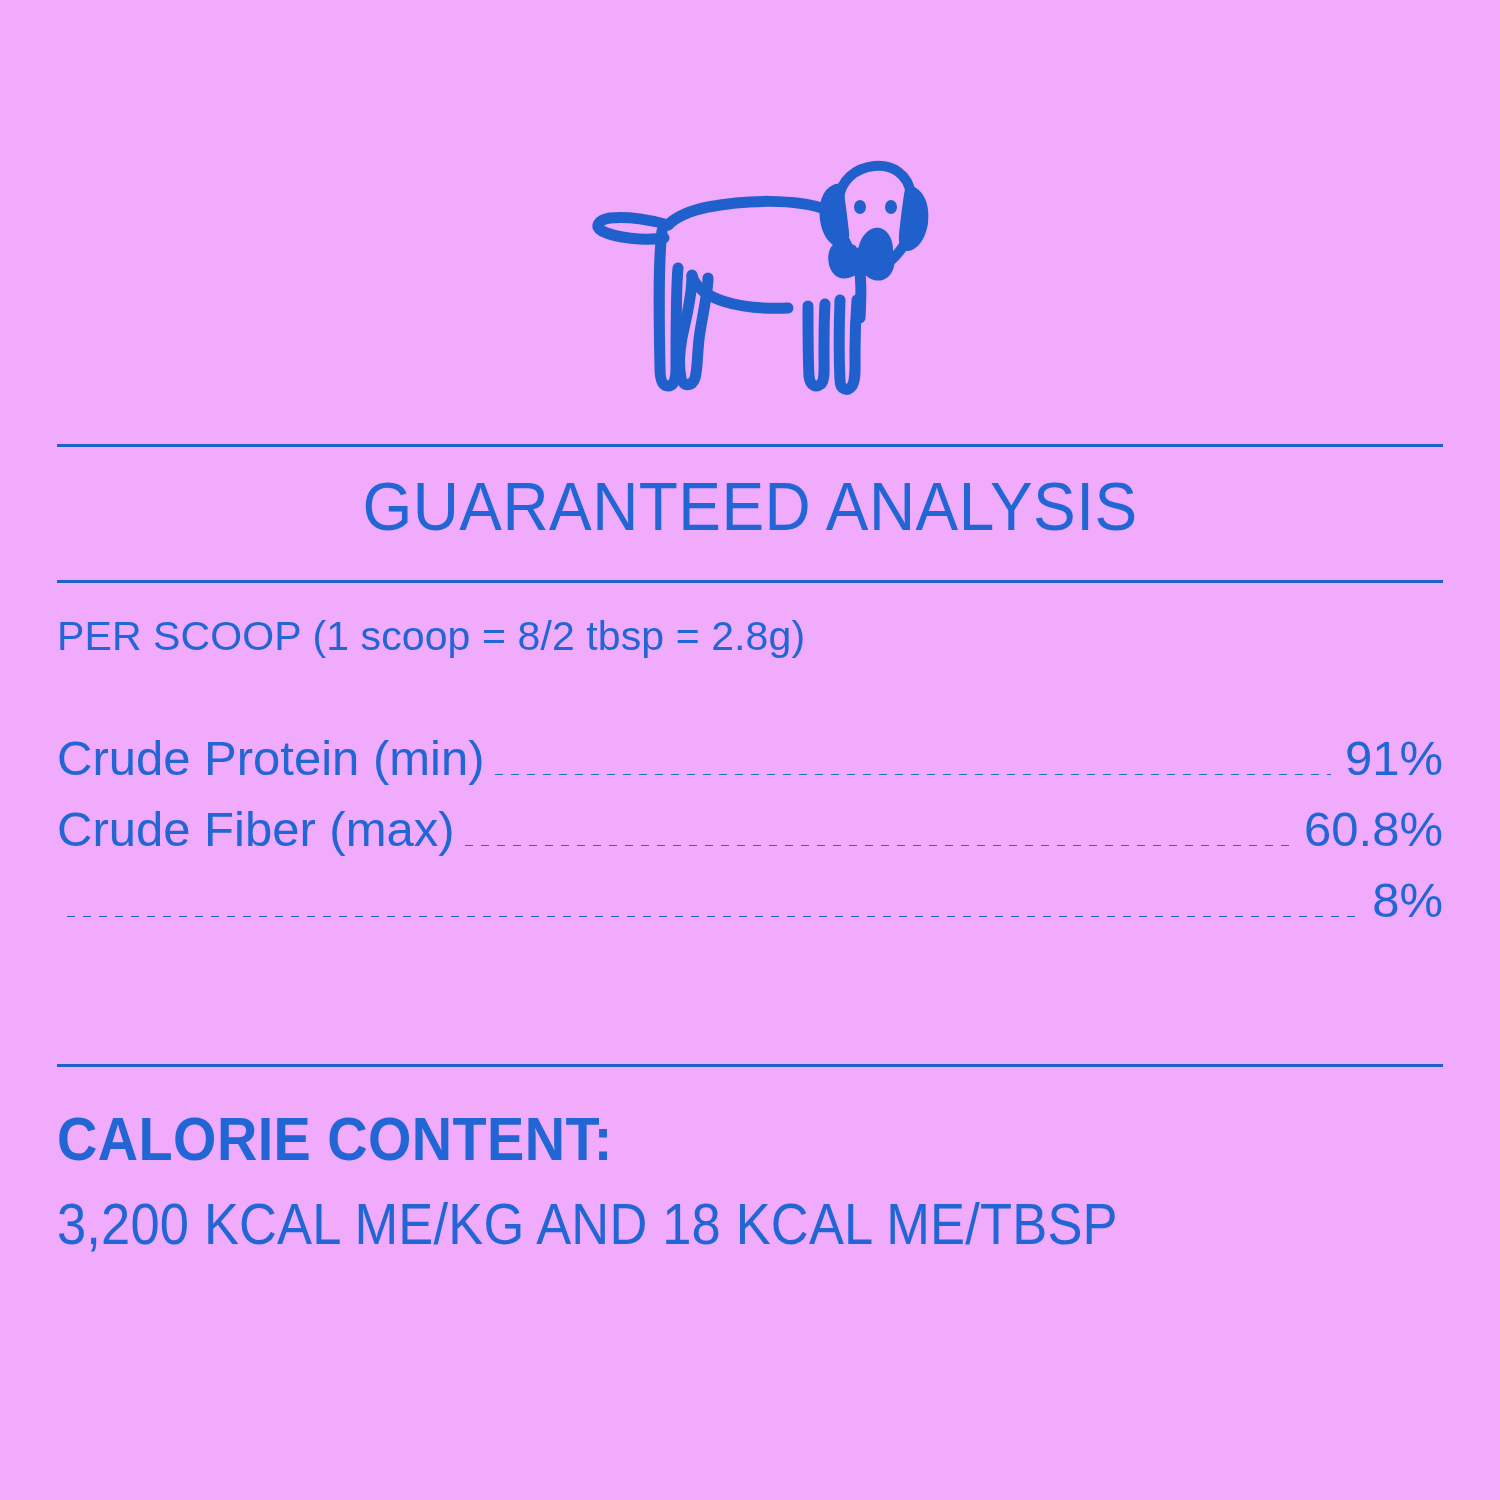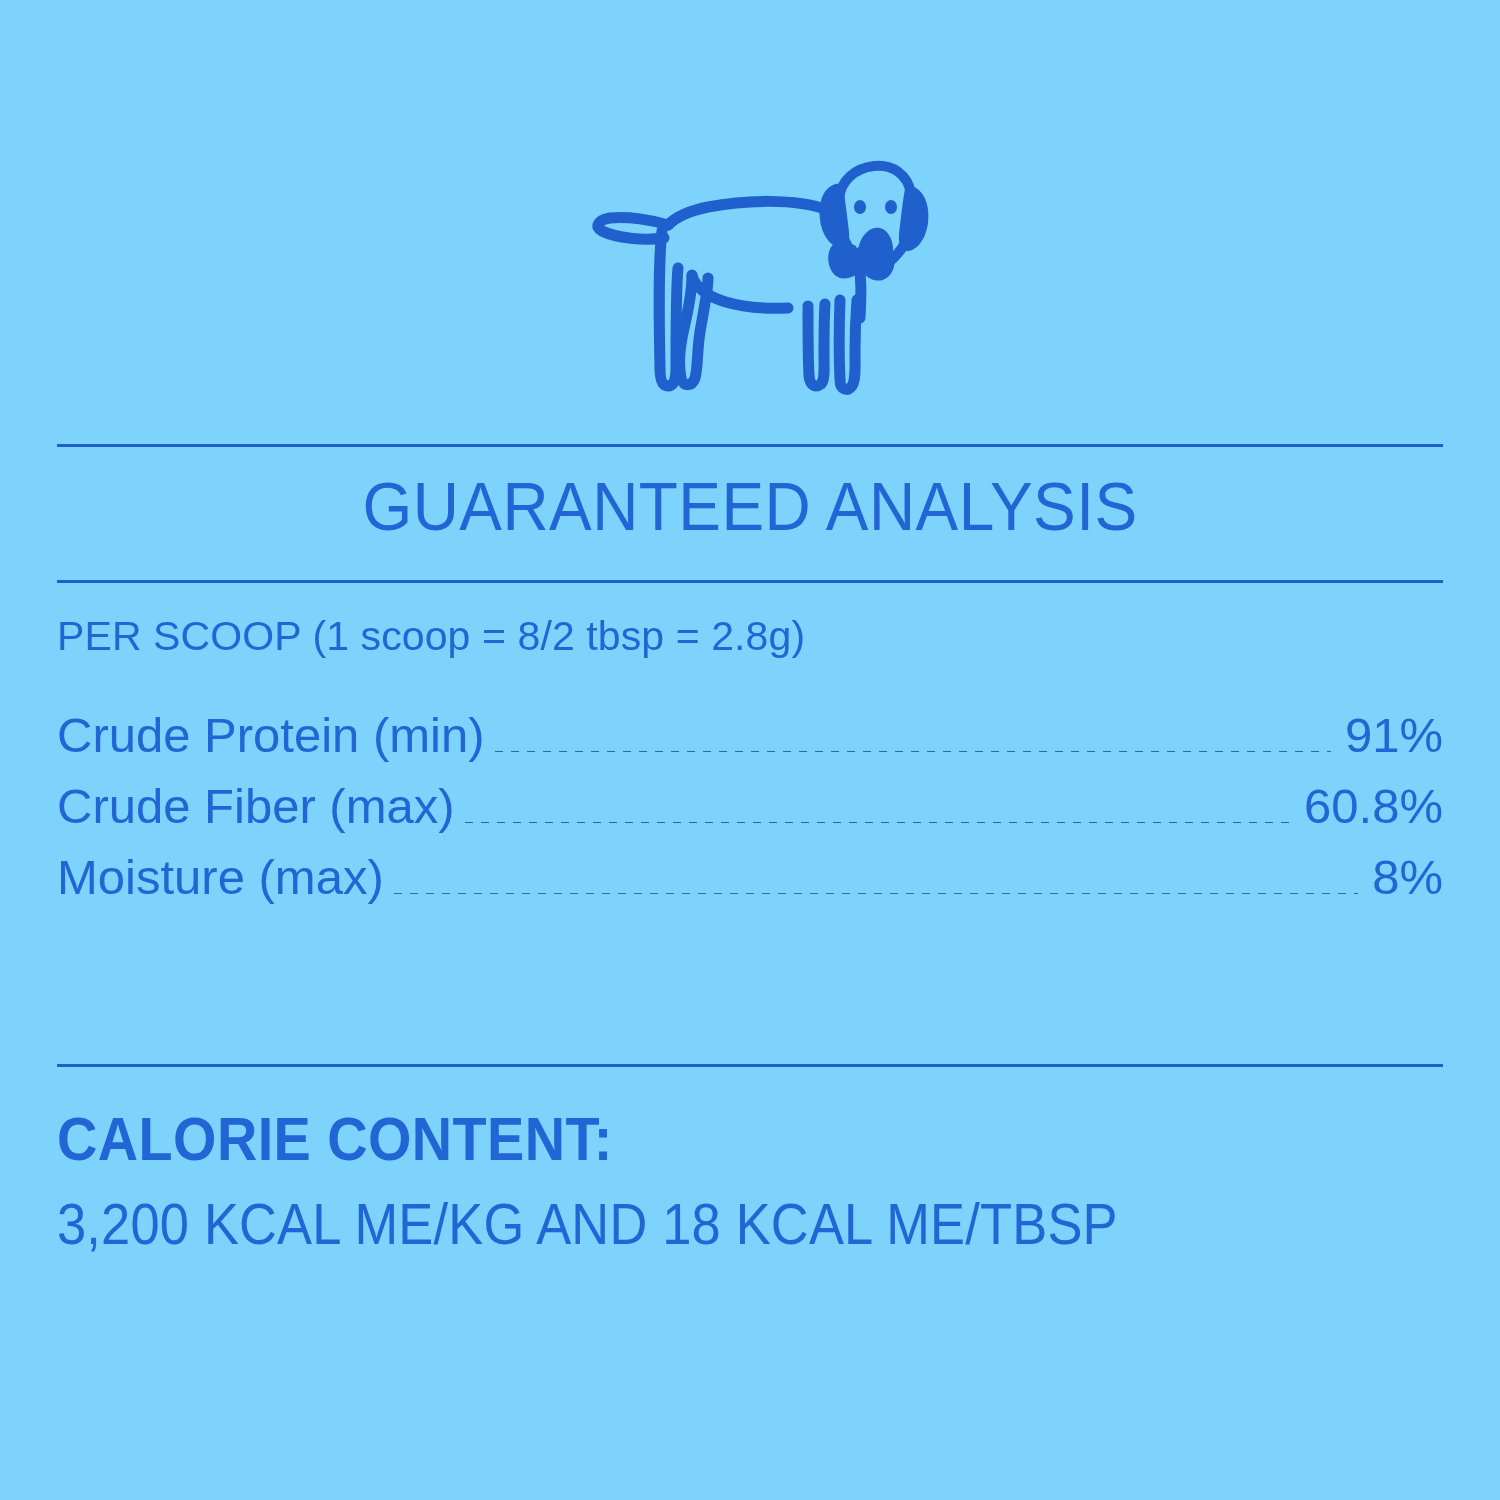--- a/index.html
+++ b/index.html
@@ -10,21 +10,21 @@
     width: 1500px;
     height: 1500px;
     background: #e2f2fa;
     font-family: "Liberation Sans", sans-serif;
     overflow: hidden;
   }
   .label-card {
     position: relative;
     width: 1500px;
     height: 1500px;
-    background: #7dd3fc;
+    background: #f0abfc;
   }
 
   
   .dog-wrap {
     position: absolute;
     left: 0;
     top: 128px;
     width: 1500px;
     height: 300px;
     display: flex;
@@ -77,21 +77,21 @@
     color: #2166d4;
     font-weight: 400;
     letter-spacing: 0.1px;
     white-space: nowrap;
   }
 
   
   .analysis {
     position: absolute;
     left: 57px;
-    top: 711px;
+    top: 734px;
     width: 1386px;
   }
   .row {
     display: flex;
     align-items: baseline;
     width: 100%;
     height: 71px;
     color: #2166d4;
     font-size: 49px;
     line-height: 1;
@@ -218,21 +218,20 @@
       <span class="name">Crude Protein (min)</span>
       <span class="leader"></span>
       <span class="value">91%</span>
     </div>
     <div class="row">
       <span class="name">Crude Fiber (max)</span>
       <span class="leader"></span>
       <span class="value">60.8%</span>
     </div>
     <div class="row">
-      <span class="name">Moisture (max)</span>
       <span class="leader"></span>
       <span class="value">8%</span>
     </div>
   </div>
 
   <div class="calorie-heading">CALORIE CONTENT:</div>
   <div class="calorie-value">3,200 KCAL ME/KG AND 18 KCAL ME/TBSP</div>
 
 </div>
 

